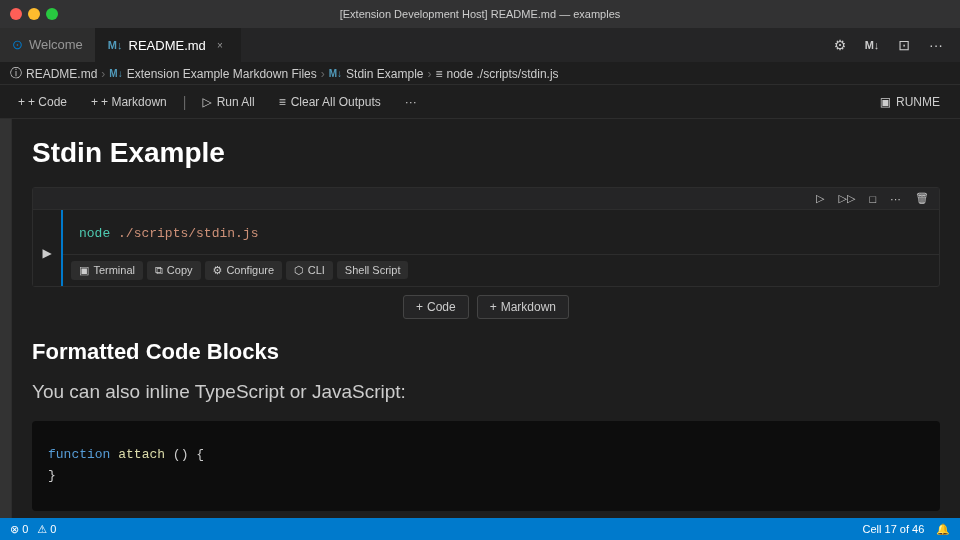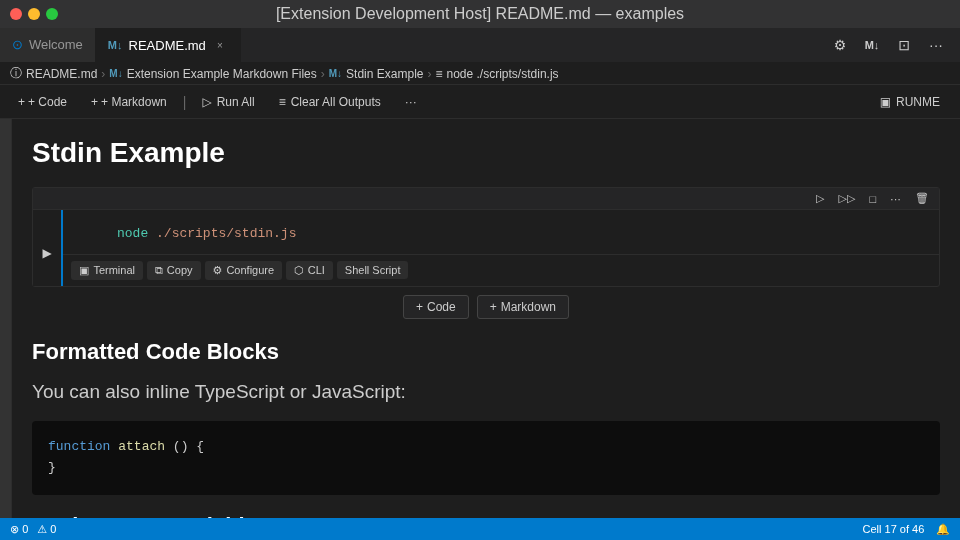--- a/index.html
+++ b/index.html
@@ -33,21 +33,21 @@
     }
     .traffic-light {
       width: 12px;
       height: 12px;
       border-radius: 50%;
     }
     .tl-close { background: #ff5f57; }
     .tl-min { background: #febc2e; }
     .tl-max { background: #28c840; }
     .title-bar-text {
-      font-size: 16px;
+      font-size: 11px;
       color: #cccccc;
     }
 
     
     .tab-bar {
       background: #252526;
       height: 35px;
       display: flex;
       align-items: flex-end;
       border-bottom: 1px solid #1e1e1e;
@@ -205,21 +205,21 @@
       color: #cccccc;
       font-size: 11px;
       border-radius: 3px;
     }
     .cell-code {
       padding: 10px 16px;
       font-family: 'Courier New', Courier, monospace;
       font-size: 13px;
       line-height: 1.5;
     }
-    .code-cmd { color: #4ec9b0; margin-left: 38px; }
+    .code-cmd { color: #4ec9b0; }
     .code-path { color: #ce9178; }
     .cell-output-bar {
       display: flex;
       align-items: center;
       gap: 4px;
       padding: 6px 8px;
       border-top: 1px solid #2d2d2d;
     }
     .output-bar-btn {
       display: flex;
@@ -263,21 +263,21 @@
     }
     .prose {
       font-size: 19px;
       color: #cccccc;
       padding: 4px 0 10px 0;
       line-height: 1.6;
     }
     .code-block {
       background: #0d0d0d;
       border-radius: 4px;
-      padding: 16px 16px;
+      padding: 24px 16px;
       font-family: 'Courier New', Courier, monospace;
       font-size: 13px;
       line-height: 1.6;
       margin: 4px 0;
     }
     .kw { color: #569cd6; }
     .fn { color: #dcdcaa; }
     .punc { color: #cccccc; }
     .prop { color: #9cdcfe; }
     .op { color: #cccccc; }

